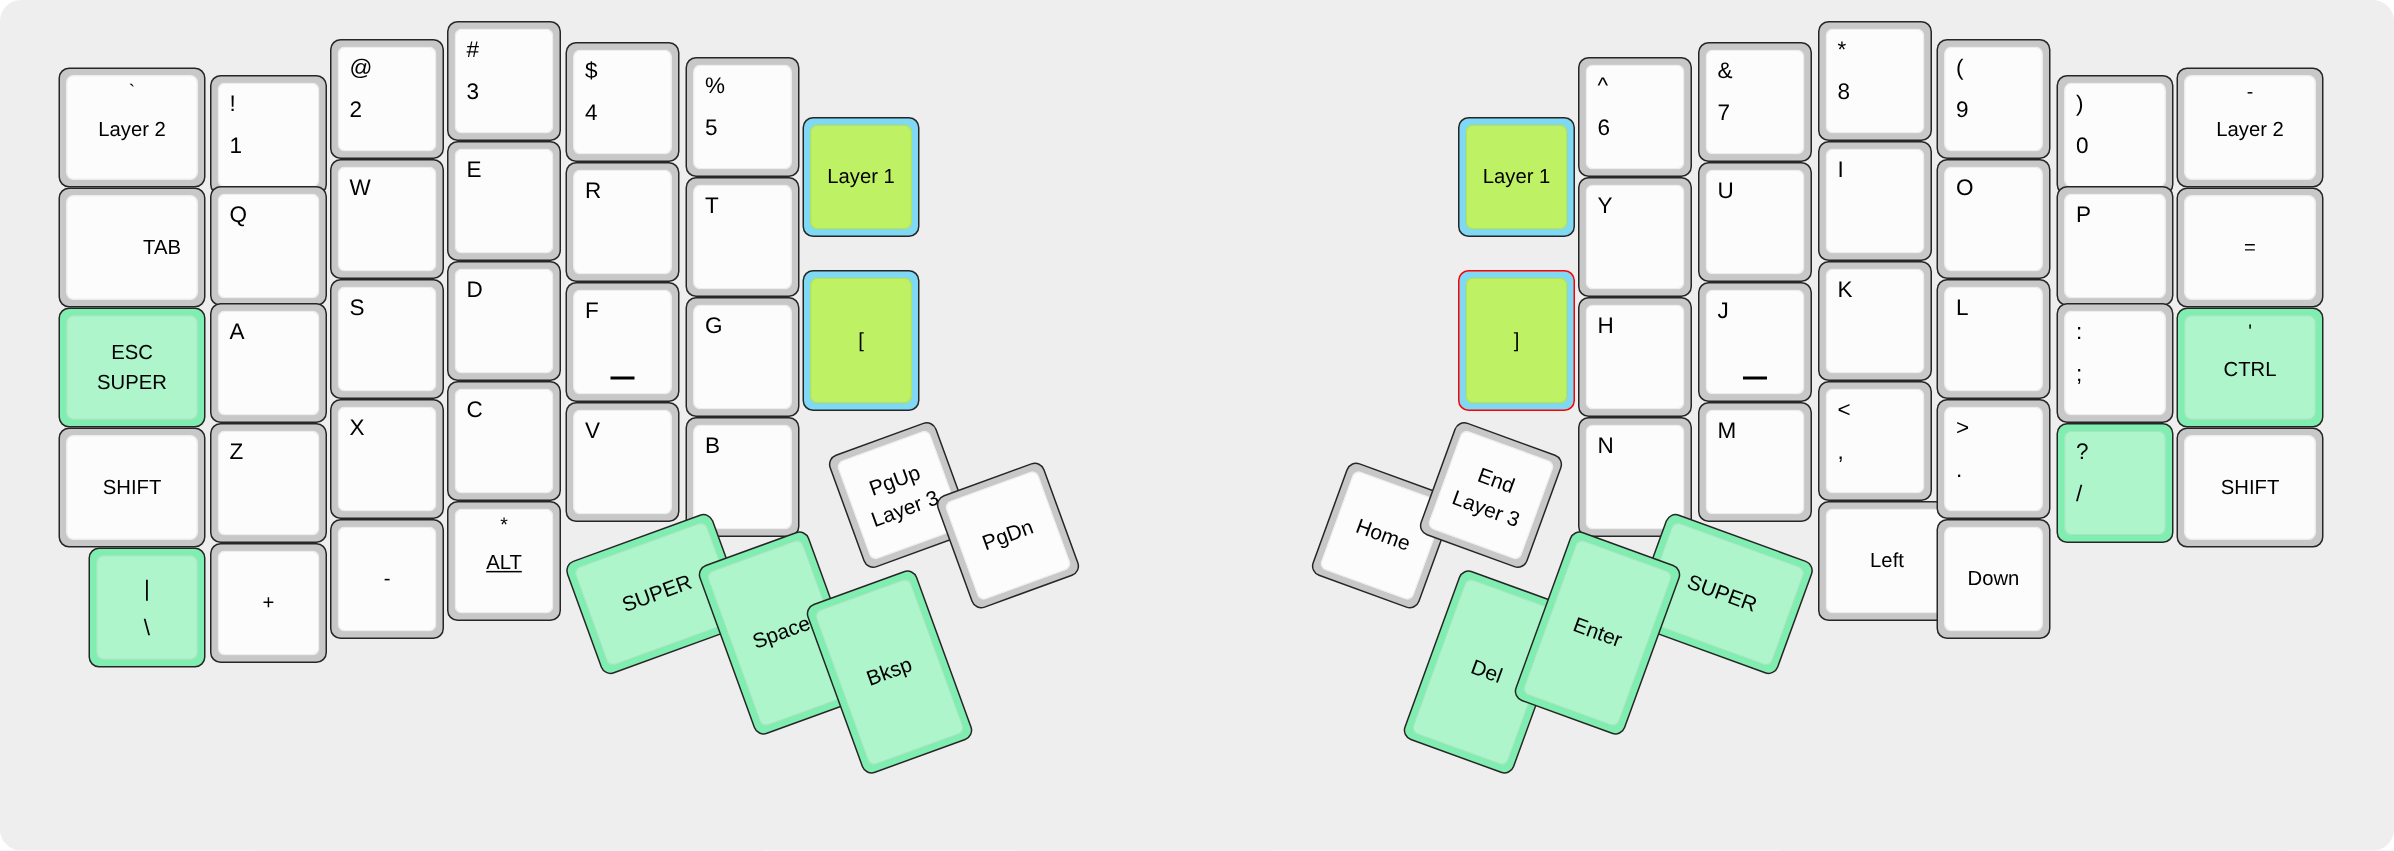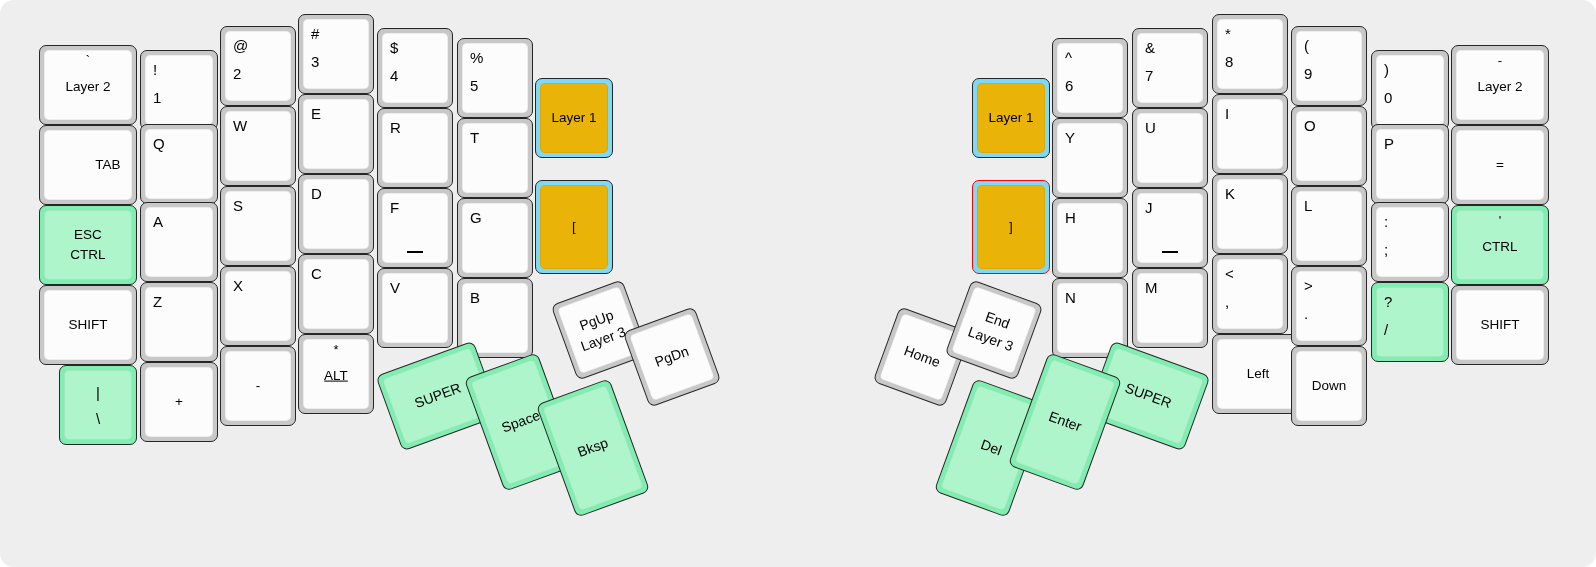--- a/index.html
+++ b/index.html
@@ -32,21 +32,21 @@
     border-radius:5px;
     background:#fcfcfc;
     border:1px solid rgba(0,0,0,0.06);
     position:relative;
     overflow:hidden;
   }
   
   .key.green{background:#80eeb0;}
   .key.green > .cap{background:#aef5cc;}
   .key.blue{background:#7fd9f5;}
-  .key.blue > .cap{background:#eab308;}
+  .key.blue > .cap{background:#bef264;}
   .key.sel{border-color:#ff0000;border-width:1.6px;}
 
   
   .lg{
     position:absolute;
     color:#000;
     line-height:1;
     white-space:pre;
   }
   
@@ -93,21 +93,21 @@
       </div>
     </div>
     <div class="key" style="left: 39px; top: 125px; width: 98px; height: 80px;">
       <div class="cap">
         <span class="lg ctr" style="top: 50%; transform: translateY(-50%); padding-left: 40px;">TAB</span>
       </div>
     </div>
     <div class="key green" style="left: 39px; top: 205px; width: 98px; height: 80px;">
       <div class="cap">
         <span class="lg ctr two" style="top: 50%; transform: translateY(-50%);">ESC
-CTRL</span>
+SUPER</span>
       </div>
     </div>
     <div class="key" style="left: 39px; top: 285px; width: 98px; height: 80px;">
       <div class="cap">
         <span class="lg ctr" style="top: 50%; transform: translateY(-50%);">SHIFT</span>
       </div>
     </div>
     <div class="key green" style="left: 59px; top: 365px; width: 78px; height: 80px;">
       <div class="cap">
         <span class="lg ctr" style="top: 14px; font-size: 15px;">|</span>

